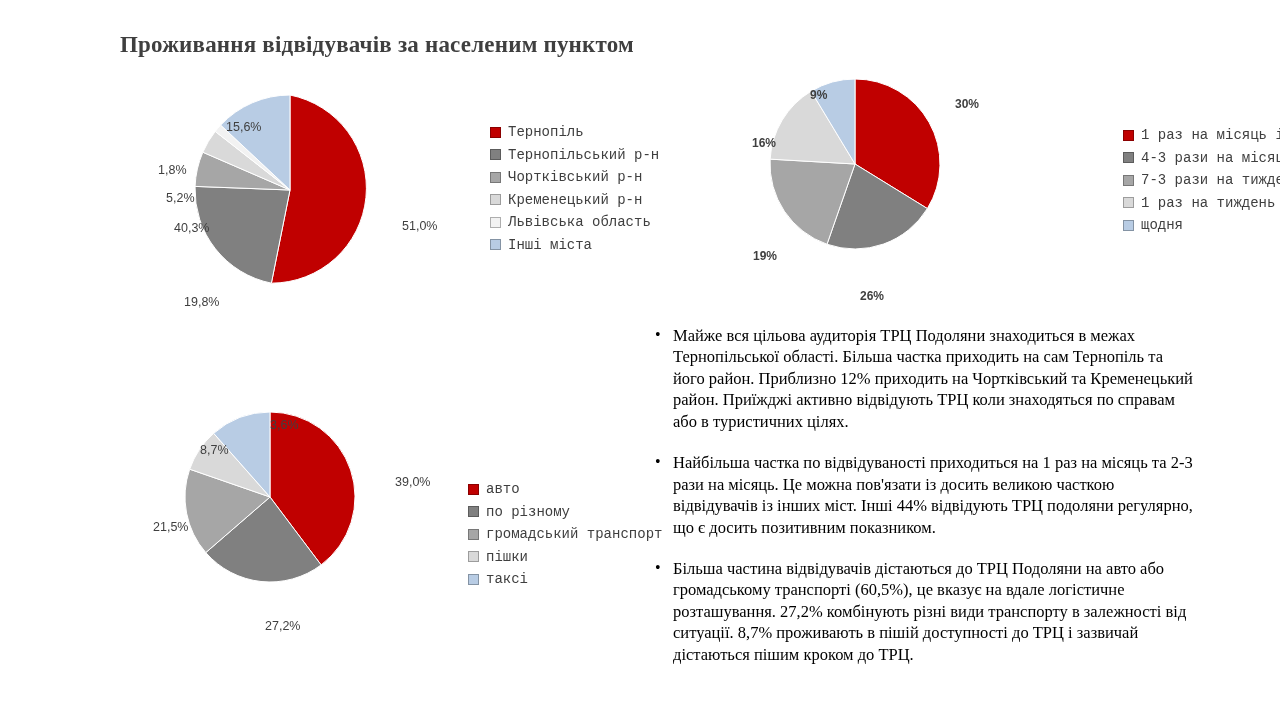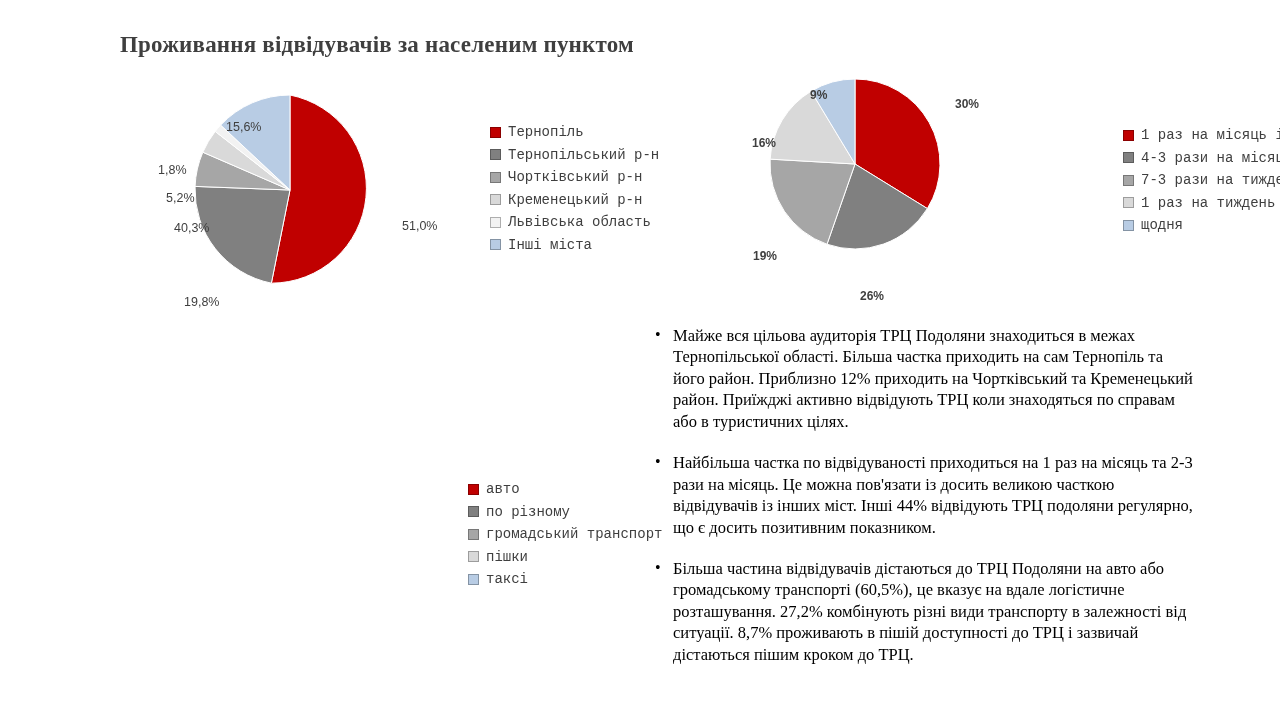--- a/index.html
+++ b/index.html
@@ -213,20 +213,41 @@
         <span>1 раз на тиждень</span>
       </div>
       <div class="legend-row">
         <span class="legend-swatch" style="background:#B8CCE4;"></span>
         <span>щодня</span>
       </div>
     </div>
   </div>
 
   <div class="chart-block" id="chart-transport">
+    <div class="pie-area" style="width:300px;height:230px;">
+      <svg class="pie-svg" width="300" height="230" viewBox="0 0 300 230">
+        <g transform="translate(110,118)">
+
+          <path d="M 0 0 L 0 -85 A 85 85 0 0 1 51.11 67.93 Z" fill="#C00000" stroke="#ffffff" stroke-width="1"></path>
+
+          <path d="M 0 0 L 51.11 67.93 A 85 85 0 0 1 -64.23 55.62 Z" fill="#808080" stroke="#ffffff" stroke-width="1"></path>
+
+          <path d="M 0 0 L -64.23 55.62 A 85 85 0 0 1 -80.32 -27.80 Z" fill="#A6A6A6" stroke="#ffffff" stroke-width="1"></path>
+
+          <path d="M 0 0 L -80.32 -27.80 A 85 85 0 0 1 -56.32 -63.66 Z" fill="#D9D9D9" stroke="#ffffff" stroke-width="1"></path>
+
+          <path d="M 0 0 L -56.32 -63.66 A 85 85 0 0 1 0 -85 Z" fill="#B8CCE4" stroke="#ffffff" stroke-width="1"></path>
+        </g>
+      </svg>
+      <div class="data-label" style="left:110px; top:39px;">3,6%</div>
+      <div class="data-label" style="left:40px; top:64px;">8,7%</div>
+      <div class="data-label" style="left:-7px; top:141px;">21,5%</div>
+      <div class="data-label" style="left:105px; top:240px;">27,2%</div>
+      <div class="data-label" style="left:235px; top:96px;">39,0%</div>
+    </div>
     <div class="legend">
       <div class="legend-row">
         <span class="legend-swatch" style="background:#C00000;"></span>
         <span>авто</span>
       </div>
       <div class="legend-row">
         <span class="legend-swatch" style="background:#808080;"></span>
         <span>по різному</span>
       </div>
       <div class="legend-row">

